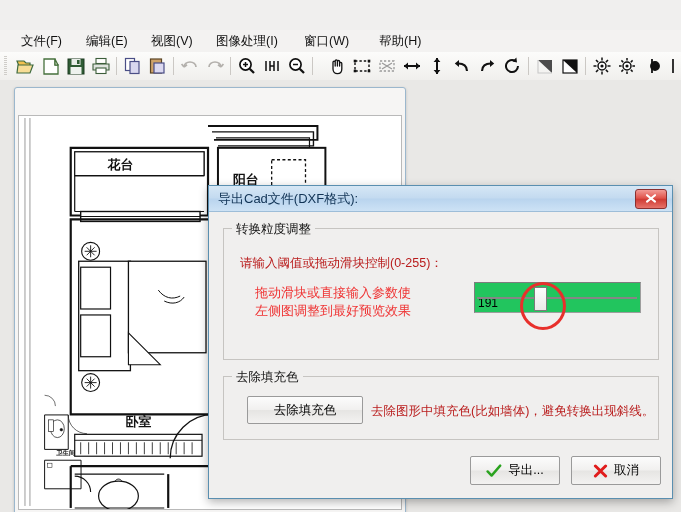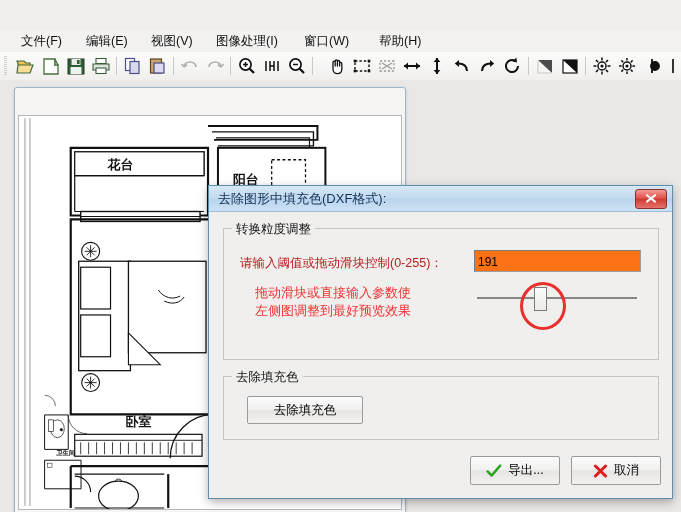--- a/index.html
+++ b/index.html
@@ -67,24 +67,24 @@
      background:linear-gradient(to bottom,#f29a95 0%,#e0534b 45%,#cf3b34 52%,#e7736b 100%);}
   .dlg-close svg{display:block;margin:2px auto 0;}
 
   .group{position:absolute;border:1px solid #c6c4c1;background:transparent;}
   .group-label{position:absolute;top:-8px;left:8px;background:#f0efee;padding:0 4px;
      font-size:12.5px;color:#111;white-space:nowrap;}
 
   .lbl{position:absolute;font-size:12.5px;color:#b91c1c;white-space:nowrap;}
   .redlbl{position:absolute;font-size:13px;color:#ef3434;white-space:nowrap;line-height:17px;}
 
-  .txtin{position:absolute;background:#f97316;border:1px solid #9d9d9d;
+  .txtin{position:absolute;background:#22c55e;border:1px solid #9d9d9d;
      border-top-color:#7d7d7d;border-left-color:#7d7d7d;
      font-family:"Liberation Sans",sans-serif;font-size:12px;color:#000;
-     padding:1px 0 0 3px;outline:none;}
+     padding:10px 0 0 3px;outline:none;margin-top:32px;}
 
   .slider{position:absolute;}
   .slider-track{position:absolute;left:0;top:11px;width:100%;height:2px;background:#868686;}
   .slider-thumb{position:absolute;width:11px;height:22px;top:1px;
      background:linear-gradient(to bottom,#fdfdfd,#ebeae8);
      border:1px solid #7b7b7b;cursor:default;}
   .ellipse{position:absolute;border:3px solid #e8302c;border-radius:50%;background:transparent;}
 
   .btn{position:absolute;border:1px solid #9a9a9a;border-radius:2px;
      background:linear-gradient(to bottom,#fcfcfc 0%,#f1f0ef 48%,#e6e5e3 52%,#f3f2f1 100%);
@@ -391,21 +391,21 @@
             </g>
             <text x="95" y="222" text-anchor="middle" font-family="'Liberation Sans','DejaVu Sans',sans-serif" font-size="13" font-weight="bold" fill="#111">卫生间</text>
           </svg>
         </div>
       </div>
     </div>
   </div>
 
   <div class="dialog">
     <div class="dlg-title">
-      <span class="dlg-title-text">去除图形中填充色(DXF格式):</span>
+      <span class="dlg-title-text">导出Cad文件(DXF格式):</span>
       <div class="dlg-close">
         <svg width="30" height="13" viewBox="0 0 30 13">
           <path d="M11 3.2l8 6.4M19 3.2l-8 6.4" stroke="#fff" stroke-width="2.1" stroke-linecap="round"></path>
         </svg>
       </div>
     </div>
 
     <div class="group" style="left:14px;top:42px;width:434px;height:130px">
       <span class="group-label">转换粒度调整</span>
     </div>
@@ -425,20 +425,21 @@
 
 
     <div class="group" style="left:14px;top:190px;width:434px;height:62px">
       <span class="group-label">去除填充色</span>
     </div>
 
     <div class="btn" style="left:38px;top:210px;width:114px;height:26px">
       <span class="btn-inner">去除填充色</span>
     </div>
 
+    <div class="lbl" style="left:162px;top:217px">去除图形中填充色(比如墙体)，避免转换出现斜线。</div>
 
     <div class="btn" style="left:362px;top:270px;width:88px;height:27px">
       <span class="btn-inner">
         <svg width="15" height="14" viewBox="0 0 15 14">
           <path d="M2.4 2l10.2 10M12.6 2L2.4 12" fill="none" stroke="#e01b1b" stroke-width="3" stroke-linecap="round"></path>
         </svg>
         <span>取消</span>
       </span>
     </div>
 

